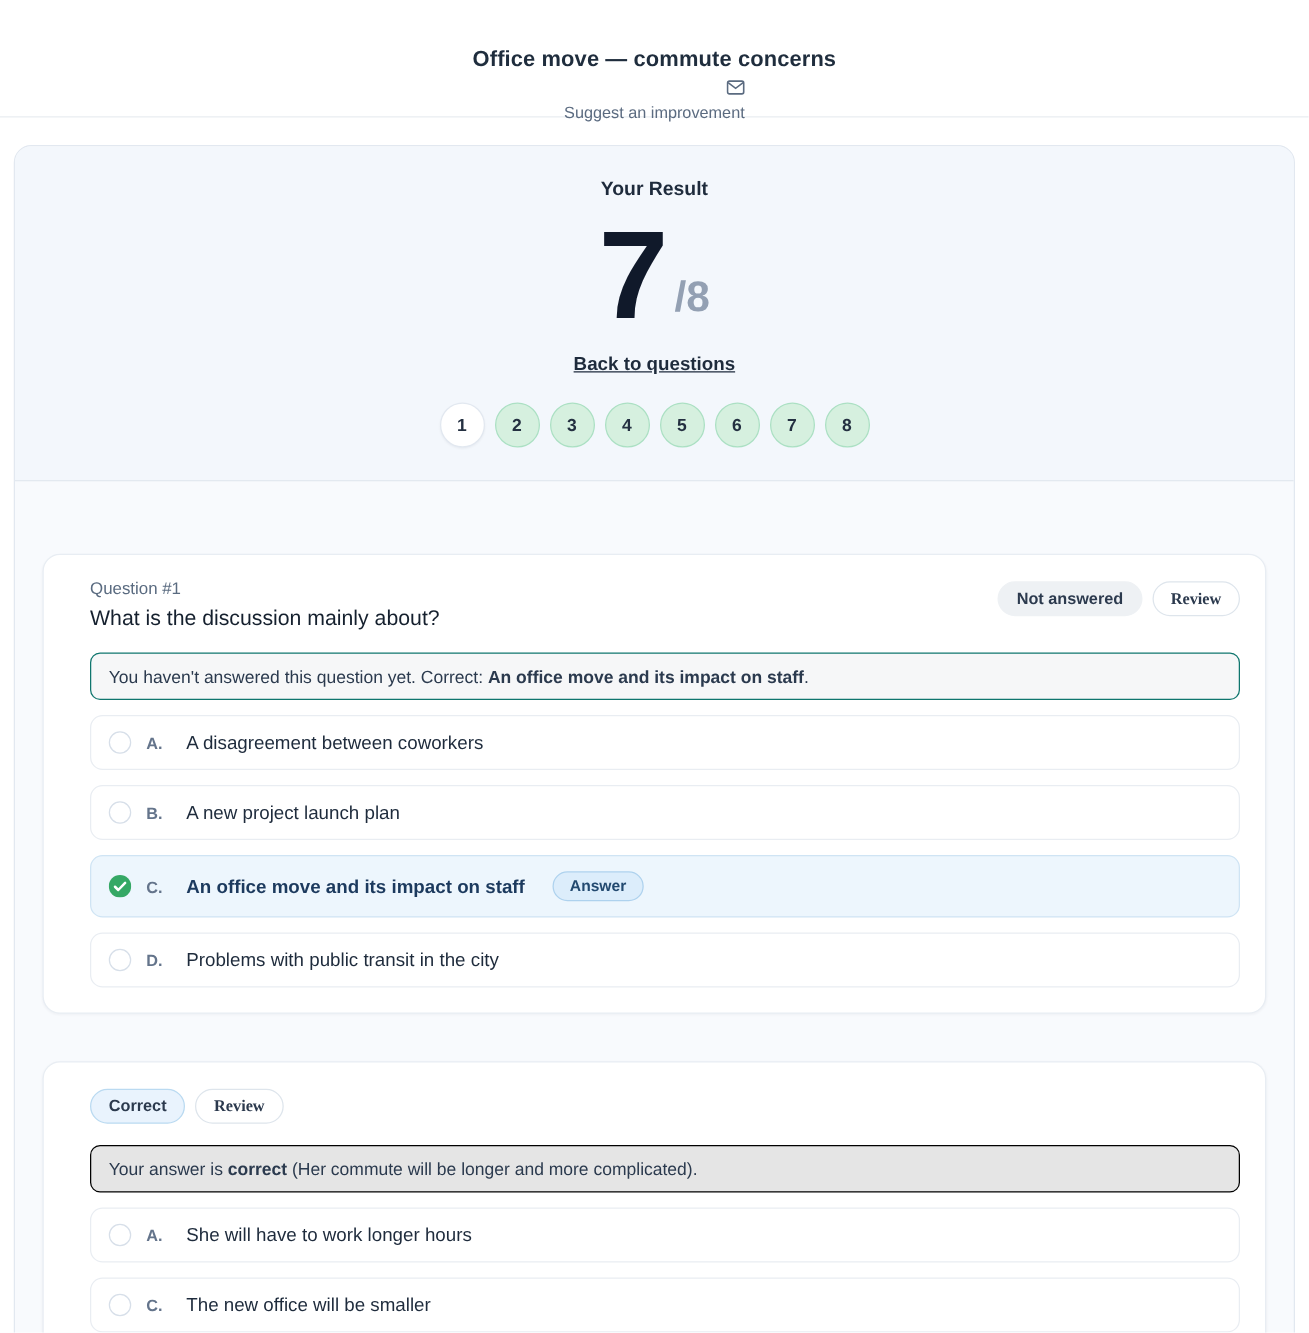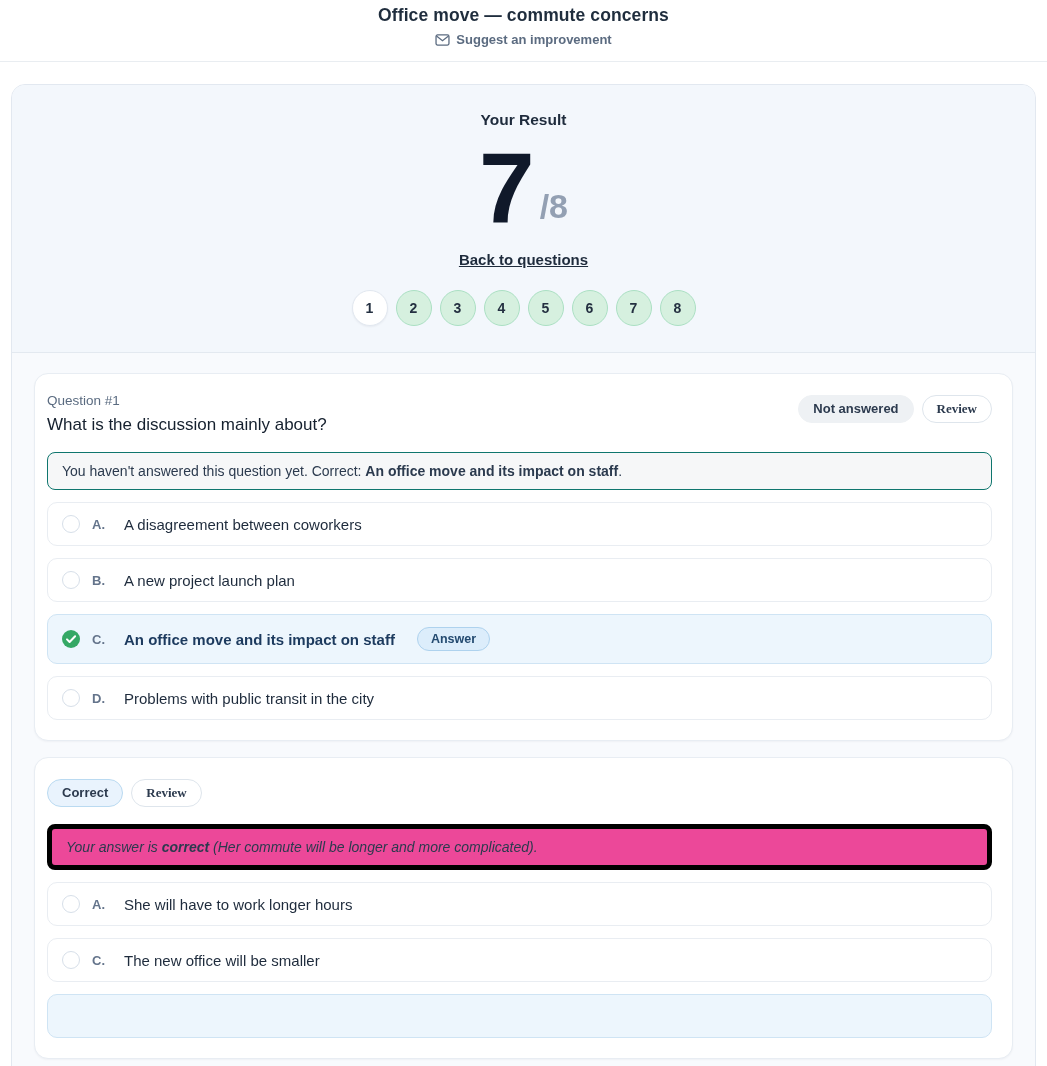--- a/index.html
+++ b/index.html
@@ -1,23 +1,23 @@
 <!DOCTYPE html>
 <html><head>
 <meta charset="utf-8">
 <style>
   * { margin:0; padding:0; box-sizing:border-box; }
   html,body { width:1047px; height:1066px; overflow:hidden; background:#ffffff;
               font-family:"Liberation Sans", sans-serif; color:#1e2b3c; }
 
   
-  .app-header { height:62px; border-bottom:1px solid #e9edf1; text-align:center; padding-top:5px; background:#fff; }
+  .app-header { height:62px; border-bottom:1px solid #e9edf1; text-align:center; padding-top:5px; background:#fff;margin-top:32px; }
   .app-title { font-size:17.5px; font-weight:700; color:#1f2d3d; letter-spacing:.1px; }
-  .suggest-link { display:inline-flex; align-items:center; gap:6px; margin-top:6px;
-                  font-size:13px; font-weight:700; color:#5b6b80; cursor:pointer; }
+  .suggest-link { display:inline-flex; align-items:flex-end; gap:6px; margin-top:6px;
+                  font-size:13px; font-weight:400; color:#5b6b80; cursor:pointer;flex-direction:column; }
   .suggest-link svg { display:block; }
 
   
   .panel { margin:22px 11px 0 11px; width:1025px; border:1px solid #e2e8f0;
            border-radius:14px 14px 0 0; overflow:hidden; background:#f8fafd; }
 
   
   .hero { background:#f3f7fc; border-bottom:1px solid #e3e9f0; text-align:center;
           padding:26px 0 26px 0; }
   .hero-heading { font-size:15.5px; font-weight:700; color:#1e2b3c; }
@@ -28,35 +28,35 @@
                color:#1e2b3c; text-decoration:underline; cursor:pointer; }
   .qnav { display:flex; justify-content:center; gap:8px; margin-top:21px; }
   .qnav-circle { width:36px; height:36px; border-radius:50%; font-family:inherit;
                  font-size:14px; font-weight:700; color:#243041; cursor:pointer;
                  display:flex; align-items:center; justify-content:center; }
   .qnav-circle.neutral { background:#ffffff; border:1px solid #e2e8f0; box-shadow:0 1px 2px rgba(16,24,40,.05); }
   .qnav-circle.correct { background:#d6f0df; border:1px solid #abe0c3; }
 
   
   .questions { padding:20px 22px 22px 22px; }
-  .qcard { background:#fff; border:1px solid #e8edf3; border-radius:14px; padding:19px 20px 20px 12px;
-           margin-bottom:16px; box-shadow:0 1px 2px rgba(16,24,40,.04); }
+  .qcard { background:#fff; border:1px solid #e8edf3; border-radius:14px; padding:19px 20px 20px 37px;
+           margin-bottom:16px; box-shadow:0 1px 2px rgba(16,24,40,.04);margin-top:38px; }
   .qcard-head { display:flex; justify-content:space-between; align-items:flex-start; }
   .qnum { font-size:13.5px; color:#5a6b80; }
   .qtitle { font-size:17px; font-weight:400; color:#15202e; margin-top:7px; }
   .badges { display:flex; gap:8px; margin-top:2px; flex-shrink:0; }
   .badge { height:28px; line-height:26px; padding:0 14px; border-radius:999px;
            font-size:13px; font-weight:700; color:#2c3a4e; white-space:nowrap; }
   .badge.neutral { background:#eef1f4; border:1px solid #eef1f4; }
   .badge.correct { background:#e9f3fd; border:1px solid #badaf1; }
   .badge.review  { background:#ffffff; border:1px solid #dee5ec; cursor:pointer; font-family:Liberation Serif, serif; }
 
   .qmessage { margin-top:17px; padding:10px 14px; border-radius:8px; font-size:14px; color:#2b3a4e; }
   .qmessage.neutral { background:#f6f7f8; border:1px solid #0f766e; }
-  .qmessage.info    { background:#ec4899; border:5px solid #000000;font-style:italic; }
+  .qmessage.info    { background:#e5e5e5; border:1px solid #000000; }
   .qmessage b { font-weight:700; }
 
   .option { margin-top:12px; border:1px solid #e9edf2; border-radius:10px; background:#fff;
             padding:12px 14px; min-height:44px; cursor:pointer; }
   .option:first-of-type { margin-top:16px; }
   .option-row { display:flex; align-items:center; gap:12px; }
   .radio { width:18px; height:18px; border-radius:50%; border:1.5px solid #d7dfe9; background:#fff; flex-shrink:0; }
   .check-icon { width:18px; height:18px; flex-shrink:0; }
   .opt-letter { font-size:13px; font-weight:700; color:#64748b; width:20px; flex-shrink:0; }
   .opt-text { font-size:15px; color:#1e2b3c; }

